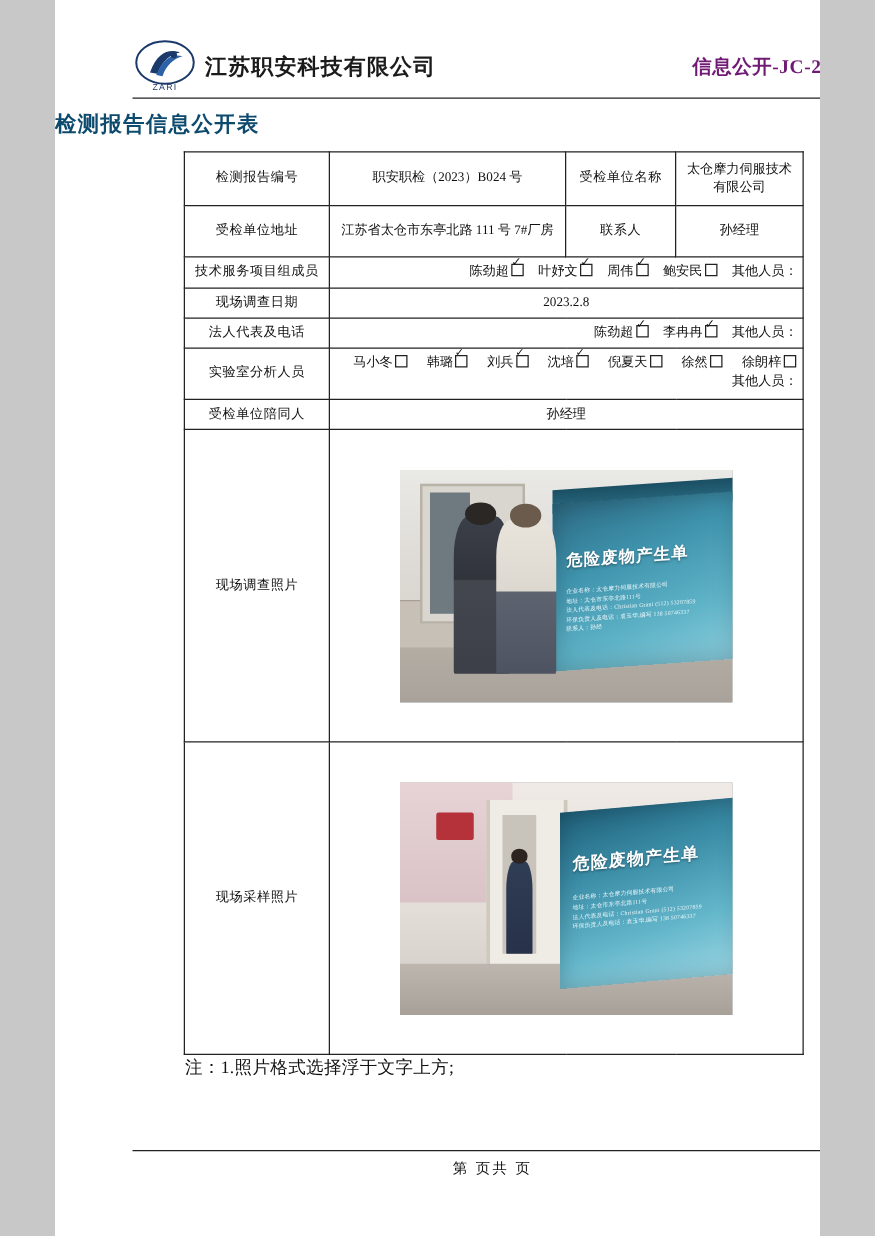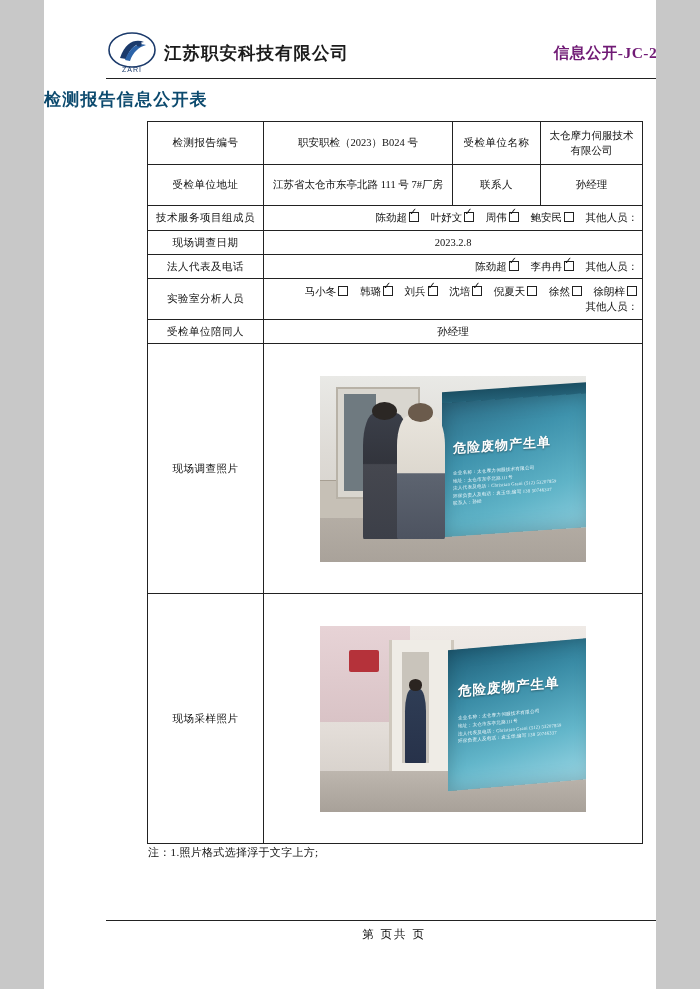--- a/index.html
+++ b/index.html
@@ -97,20 +97,21 @@
   }
   td.val {
     text-align: right;
     padding-left: 6px;
   }
   td.val-c {
     text-align: center;
   }
   .cell-2line {
     line-height: 1.5;
+    font-family: Liberation Mono, monospace;
   }
   .chk {
     display: inline-block;
     width: 8px;
     height: 8px;
     border: 0.9px solid #222;
     position: relative;
     vertical-align: -1px;
     margin: 0 1px 0 2px;
   }
@@ -259,21 +260,21 @@
     position:absolute; left:52%; top:45%; width:48%;
     transform:skewY(-5deg); font-size:4.6px; color:#eaf6fa;
     line-height:1.7; letter-spacing:.2px;
   }
   .p2-blines div { white-space:nowrap; overflow:hidden; }
   
   .note {
     position: absolute;
     left: 104px;
     top: 845px;
-    font-size: 11px;
+    font-size: 14px;
     color: #111;
     letter-spacing: 0.3px;
   }
   
   .footer-rule {
     position: absolute;
     left: 62px;
     top: 920px;
     width: 576px;
     border-top: 1.1px solid #222;

